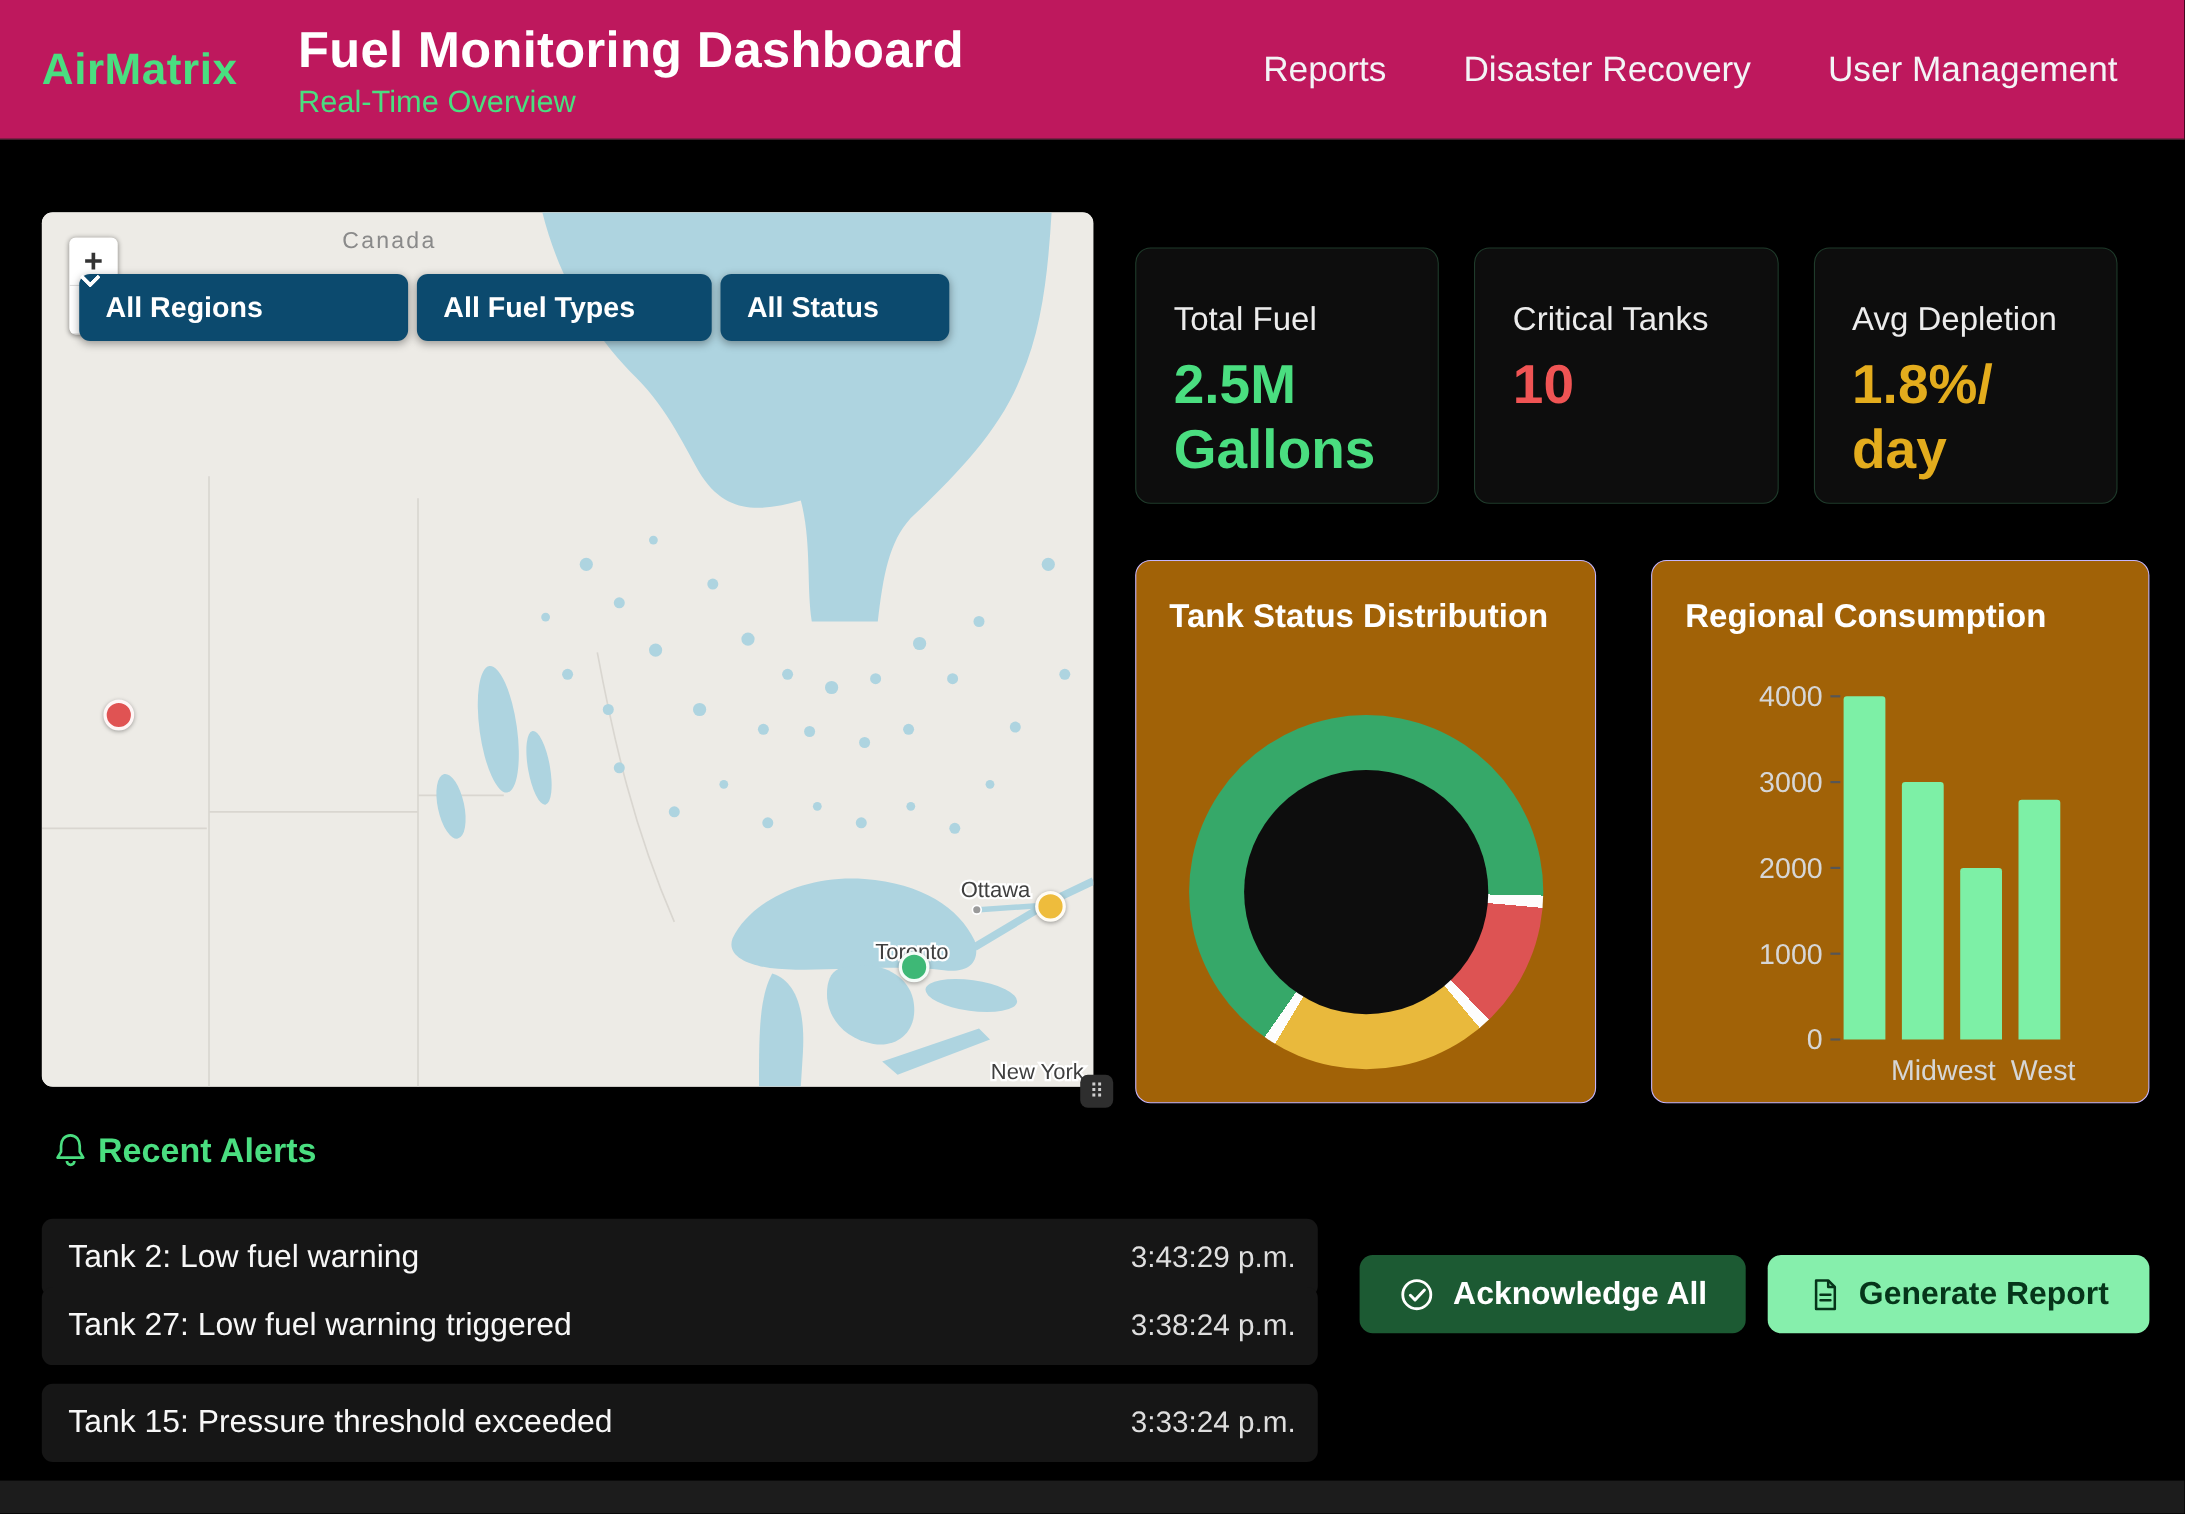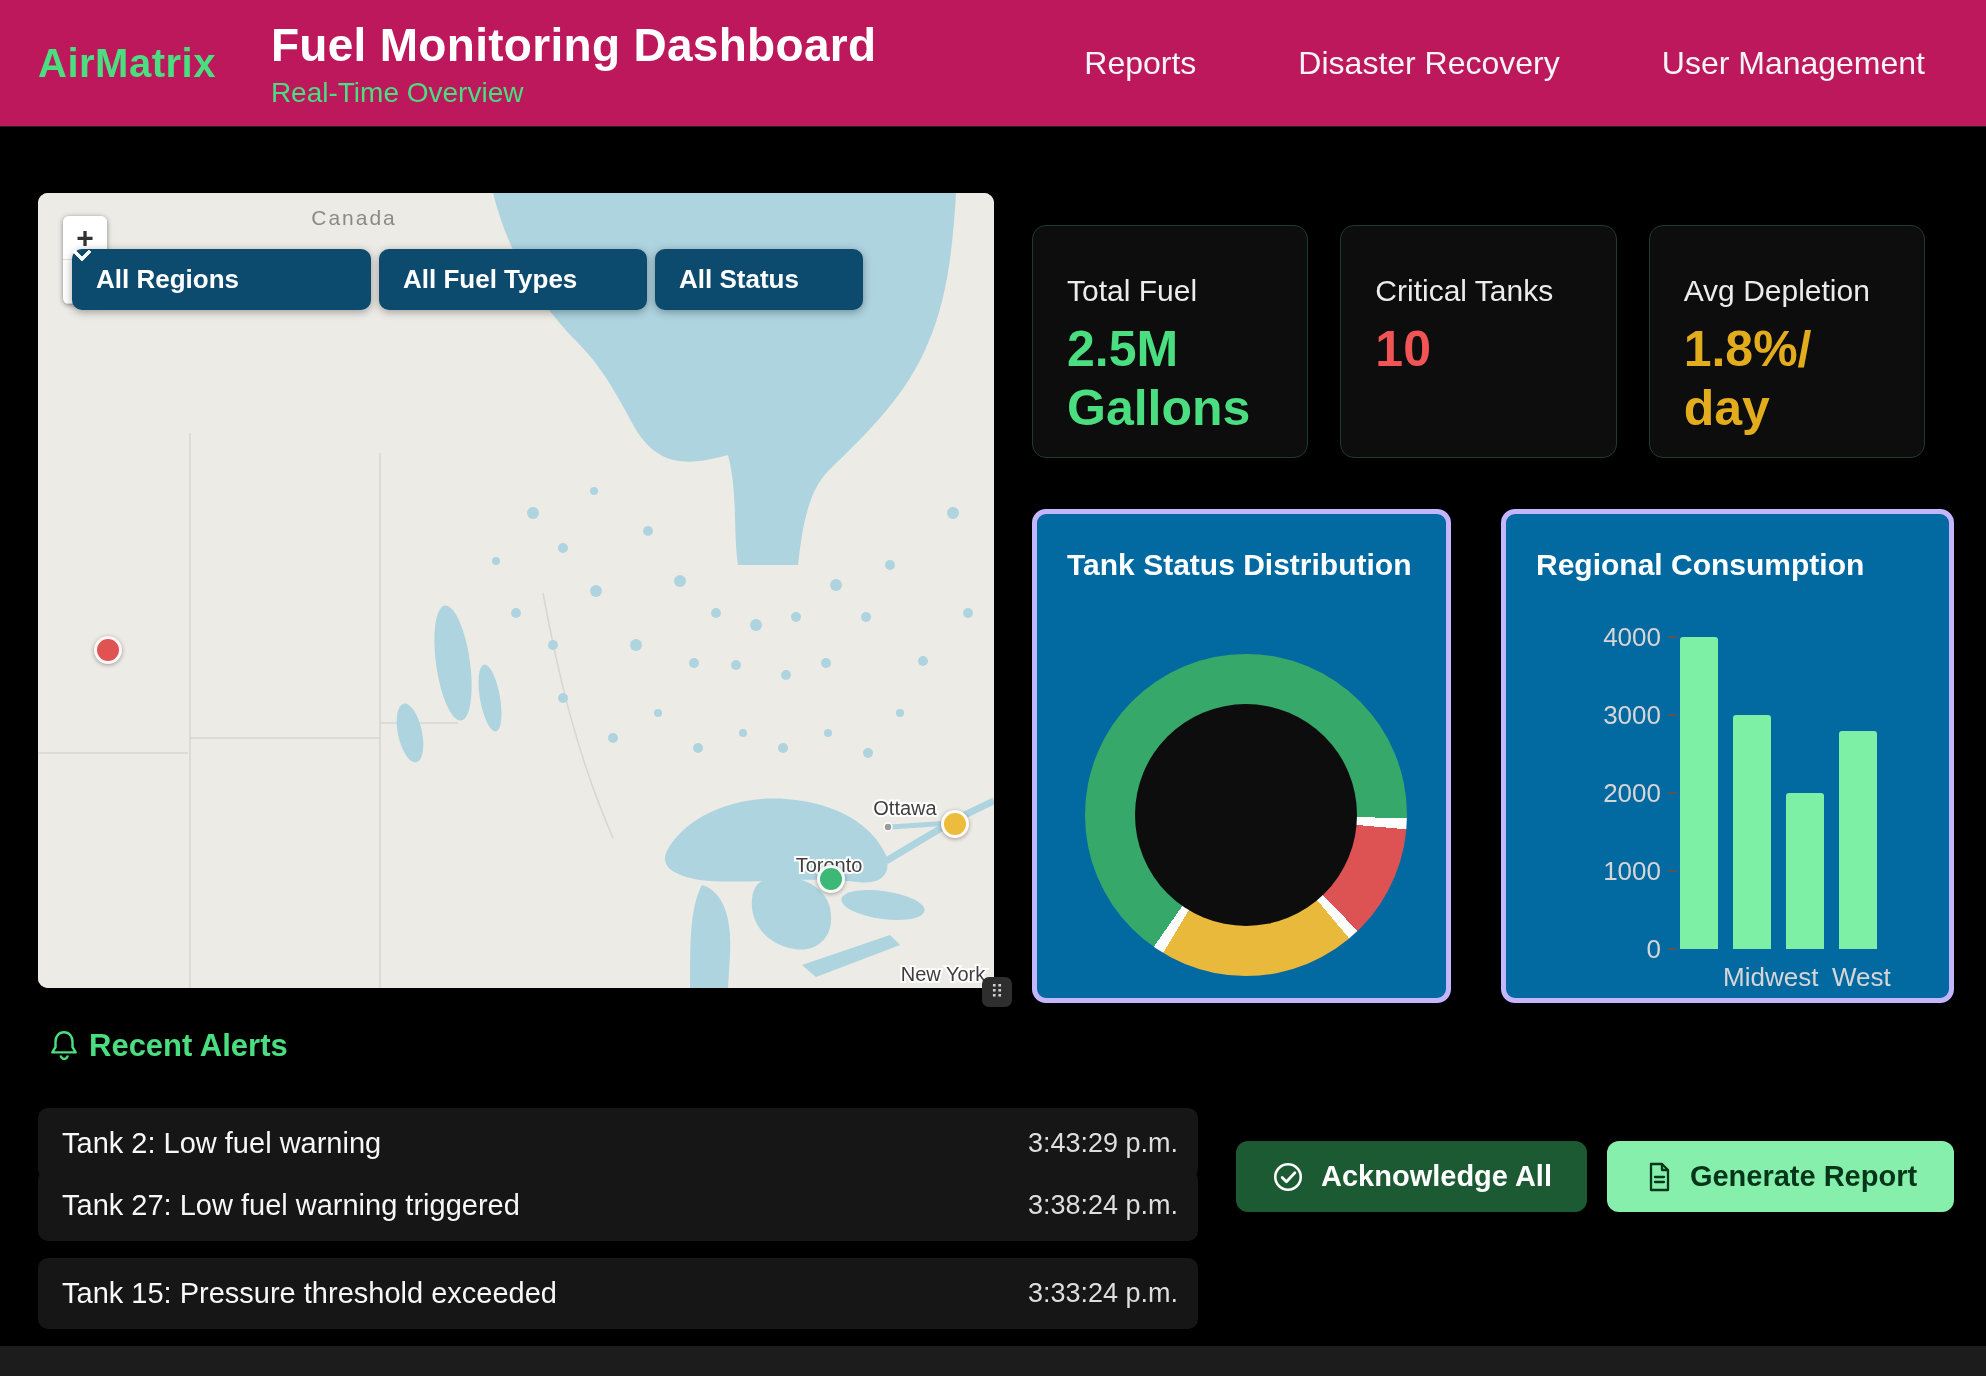--- a/index.html
+++ b/index.html
@@ -6,21 +6,21 @@
   html,body { width:1986px; height:1376px; background:#000; }
   body { font-family:"Liberation Sans","DejaVu Sans",sans-serif; color:#fff; position:relative; overflow:hidden; }
 
   
   .header { position:absolute; left:0; top:0; width:1986px; height:127px; background:#be185d;
             border-bottom:1px solid #242424; display:flex; align-items:center; z-index:6; }
   .logo { margin-left:38px; font-size:40px; font-weight:bold; color:#4ade80; letter-spacing:.5px; }
   .titleblock { margin-left:55px; }
   .page-title { font-size:46px; font-weight:bold; letter-spacing:.3px; }
   .page-subtitle { font-size:28px; color:#4ade80; margin-top:5px; }
-  .nav { margin-left:auto; margin-right:61px; display:flex; gap:102px; }
+  .nav { margin-left:auto; margin-right:61px; display:flex; gap:70px; }
   .nav-item { font-size:32px; color:#f3f4f6; cursor:pointer; white-space:nowrap; }
 
   
   .map-panel { position:absolute; left:38px; top:193px; width:956px; height:795px;
                border-radius:10px; overflow:hidden; background:#edebe6; }
   .map-panel svg { position:absolute; left:0; top:0; }
   .zoom { position:absolute; left:25px; top:23px; z-index:2; width:44px; border-radius:6px;
           overflow:hidden; box-shadow:0 1px 5px rgba(0,0,0,.45); }
   .zoom button { display:block; width:44px; height:44px; background:#fff; color:#333;
                  font-size:30px; font-weight:bold; border:none; border-bottom:1px solid #ddd; cursor:pointer; }
@@ -38,21 +38,21 @@
               color:#cfcfcf; font-size:18px; cursor:grab; }
 
   
   .stats { position:absolute; left:1032px; top:225px; width:893px; display:flex; gap:32px; }
   .stat-card { flex:1; height:233px; background:#0d0d0d; border:1px solid #1f3b2b;
                border-radius:14px; padding:48px 34px; }
   .stat-label { font-size:30px; color:#ececec; }
   .stat-value { font-size:50px; font-weight:bold; line-height:1.18; margin-top:12px; }
 
   
-  .chart-card { position:absolute; background:#0369a1; border:5px solid #c4b5fd; border-radius:14px; }
+  .chart-card { position:absolute; background:#a16207; border:1px solid #c4b5fd; border-radius:14px; }
   .card-tank { left:1032px; top:509px; width:419px; height:494px; }
   .card-region { left:1501px; top:509px; width:453px; height:494px; }
   .card-title { font-size:30px; font-weight:bold; padding:34px 0 0 30px; }
   .donut { position:absolute; left:48px; top:140px; width:322px; height:322px; border-radius:50%; }
   .donut-hole { position:absolute; left:50px; top:50px; width:222px; height:222px;
                 border-radius:50%; background:#0d0d0d; }
   .bar-yticks { position:absolute; left:50px; top:108px; width:105px; height:342px; display:flex;
                 flex-direction:column; justify-content:space-between; text-align:right; }
   .ytick { font-size:26px; color:#d6d6d6; height:30px; line-height:30px; }
   .ytickmark { position:absolute; left:162px; width:9px; height:2px; background:#565656; }

